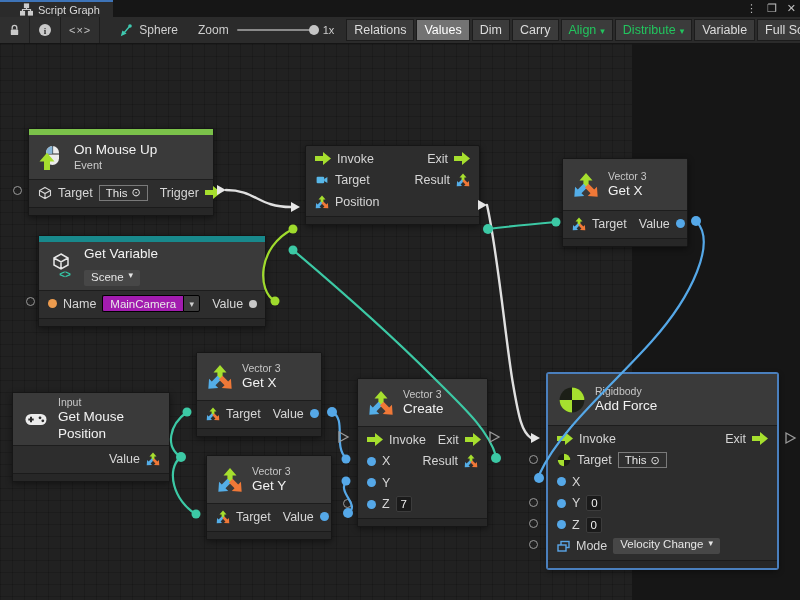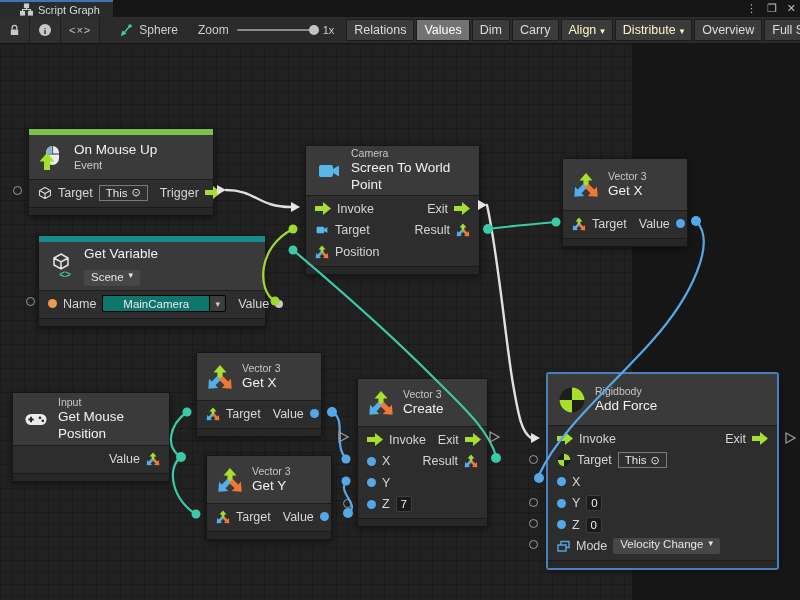--- a/index.html
+++ b/index.html
@@ -24,21 +24,21 @@
   #tb-code { width:62px; color:#c2c2c2; font-size:11px; letter-spacing:1px; }
   #tb-sphere { display:flex; align-items:center; gap:6px; padding:0 10px 0 18px; }
   #tb-zoom { display:flex; align-items:center; gap:8px; padding:0 10px; }
   #zoom-track { position:relative; width:78px; height:2px; background:#8a8a8a; border-radius:1px; }
   #zoom-handle { position:absolute; right:-4px; top:-4px; width:10px; height:10px; border-radius:50%;
                  background:#c4c4c4; }
   #tb-right { margin-left:auto; display:flex; align-items:center; padding-right:1px; }
   .tgl { display:flex; align-items:center; gap:4px; padding:3px 7px; margin-left:2px; background:#3b3b3b;
          border:1px solid #1c1c1c; color:#dcdcdc; font-size:12.5px; white-space:nowrap; }
   .tgl.active { background:#737373; color:#ffffff; }
-  .tgl.disabled { color:#fef9c3; }
+  .tgl.disabled { color:#22c55e; }
   .tgl .dd { font-size:9px; position:relative; top:1px; }
 
   
   #canvas { position:absolute; top:44px; left:0; width:632px; height:556px; background:#212121;
             background-image:linear-gradient(rgba(0,0,0,0.16) 1px, transparent 1px),
                              linear-gradient(90deg, rgba(0,0,0,0.16) 1px, transparent 1px);
             background-size:12px 12px; }
 
   
   .node { position:absolute; background:#2d2d2d; border:1px solid #161616; border-radius:2px;
@@ -54,21 +54,21 @@
   .nbody { padding:2px 0 3px 0; }
   .row { display:flex; align-items:center; gap:6px; padding:0 9px; height:21.5px; font-size:12.5px;
          color:#d6d6d6; white-space:nowrap; }
   .sp { flex:1; }
   .nfoot { height:8px; background:#272727; border-top:1px solid #1b1b1b; }
   .dot { width:9px; height:9px; border-radius:50%; display:inline-block; flex:0 0 auto; }
   .dot.blue { background:#55a8e8; } .dot.orange { background:#ec9b4e; } .dot.gray { background:#c8c8c8; width:8px; height:8px; }
   .pill { display:inline-flex; align-items:center; gap:4px; border:1px solid #7a7a7a; border-radius:0;
           padding:0 6px; height:16px; font-size:11.5px; color:#e4e4e4; background:#2f2f2f; }
   .combo { display:inline-flex; align-items:stretch; height:17px; }
-  .combo .field { background:#0f766e; border:1px solid #000; border-right:none; padding:0 20px;
+  .combo .field { background:#a21caf; border:1px solid #000; border-right:none; padding:0 7px;
                   font-size:11.5px; color:#e8e8e8; display:flex; align-items:center; border-radius:2px 0 0 2px; }
   .combo .btn { background:#3d3d3d; border:1px solid #000; width:17px; display:flex; align-items:center;
                 justify-content:center; color:#cfcfcf; font-size:9px; border-radius:0 2px 2px 0; }
   .ddpill { display:inline-flex; align-items:flex-start; gap:5px; background:#474747; border-radius:2px;
             height:16px; padding:0 7px; font-size:11.5px; color:#e6e6e6; }
   .ddpill .dd { font-size:9px; }
   .vbox { display:inline-flex; align-items:center; justify-content:center; min-width:16px; height:16px;
           background:#1a1a1a; border:1px solid #3c3c3c; border-radius:2px; font-size:11.5px; color:#efefef;
           padding:0 3px; }
   .icon { flex:0 0 auto; display:inline-flex; }
@@ -175,21 +175,21 @@
         </div>
       <div class="tgl disabled">
           <span>Align</span>
           <span class="dd">▾</span>
         </div>
       <div class="tgl disabled">
           <span>Distribute</span>
           <span class="dd">▾</span>
         </div>
       <div class="tgl">
-          <span>Overview</span>
+          <span>Variable</span>
         </div>
       <div class="tgl">
           <span>Full Screen</span>
         </div>
     </div>
   </div>
 
   <div id="canvas">
 
     <div class="hcirc" style="left:13px;  top:142px;"></div>
@@ -269,31 +269,20 @@
           </span>
           <span class="sp"></span>
           <span>Value</span>
           <span class="dot gray"></span>
         </div>
       </div>
       <div class="nfoot"></div>
     </div>
 
     <div class="node" style="left:305px; top:101px; width:175px;">
-      <div class="nhead" style="height:50px;">
-        <span class="icon">
-          <svg width="26" height="26" viewBox="0 0 26 26">
-              <use href="#camg"></use>
-            </svg>
-        </span>
-        <span class="titles">
-          <span class="cat">Camera</span>
-          <span class="title">Screen To World Point</span>
-        </span>
-      </div>
       <div class="nbody">
         <div class="row">
           <span class="icon">
               <svg width="16" height="13" viewBox="-8 -6.5 16 13">
                 <use href="#arrRight" fill="#a6df2e"></use>
               </svg>
             </span>
           <span>Invoke</span>
           <span class="sp"></span>
           <span>Exit</span>

